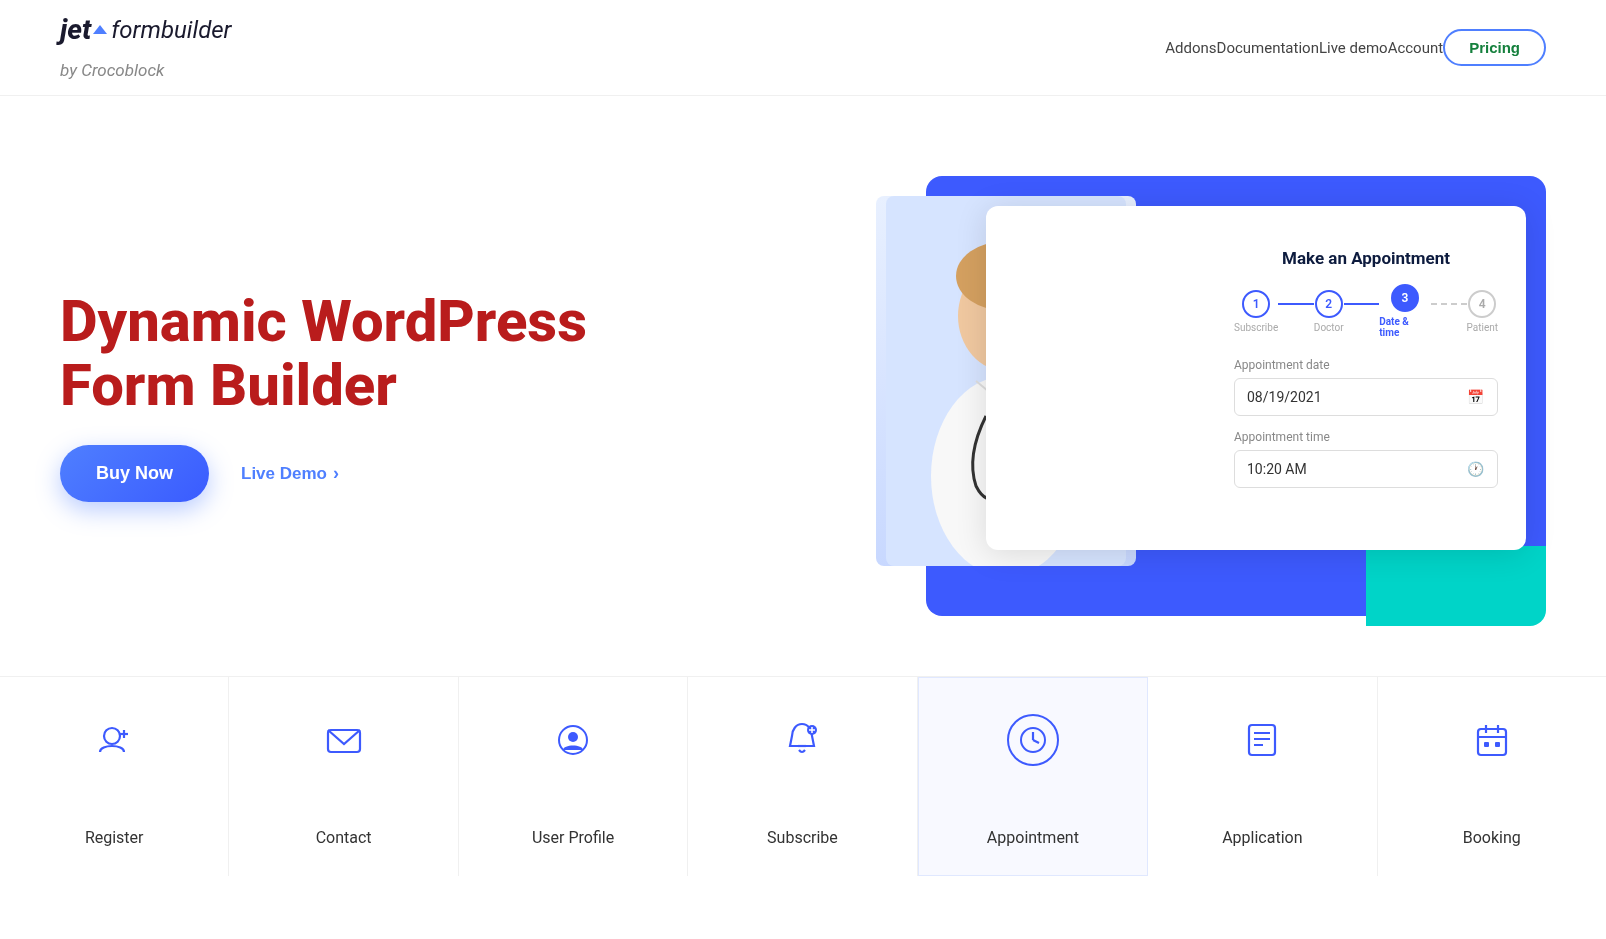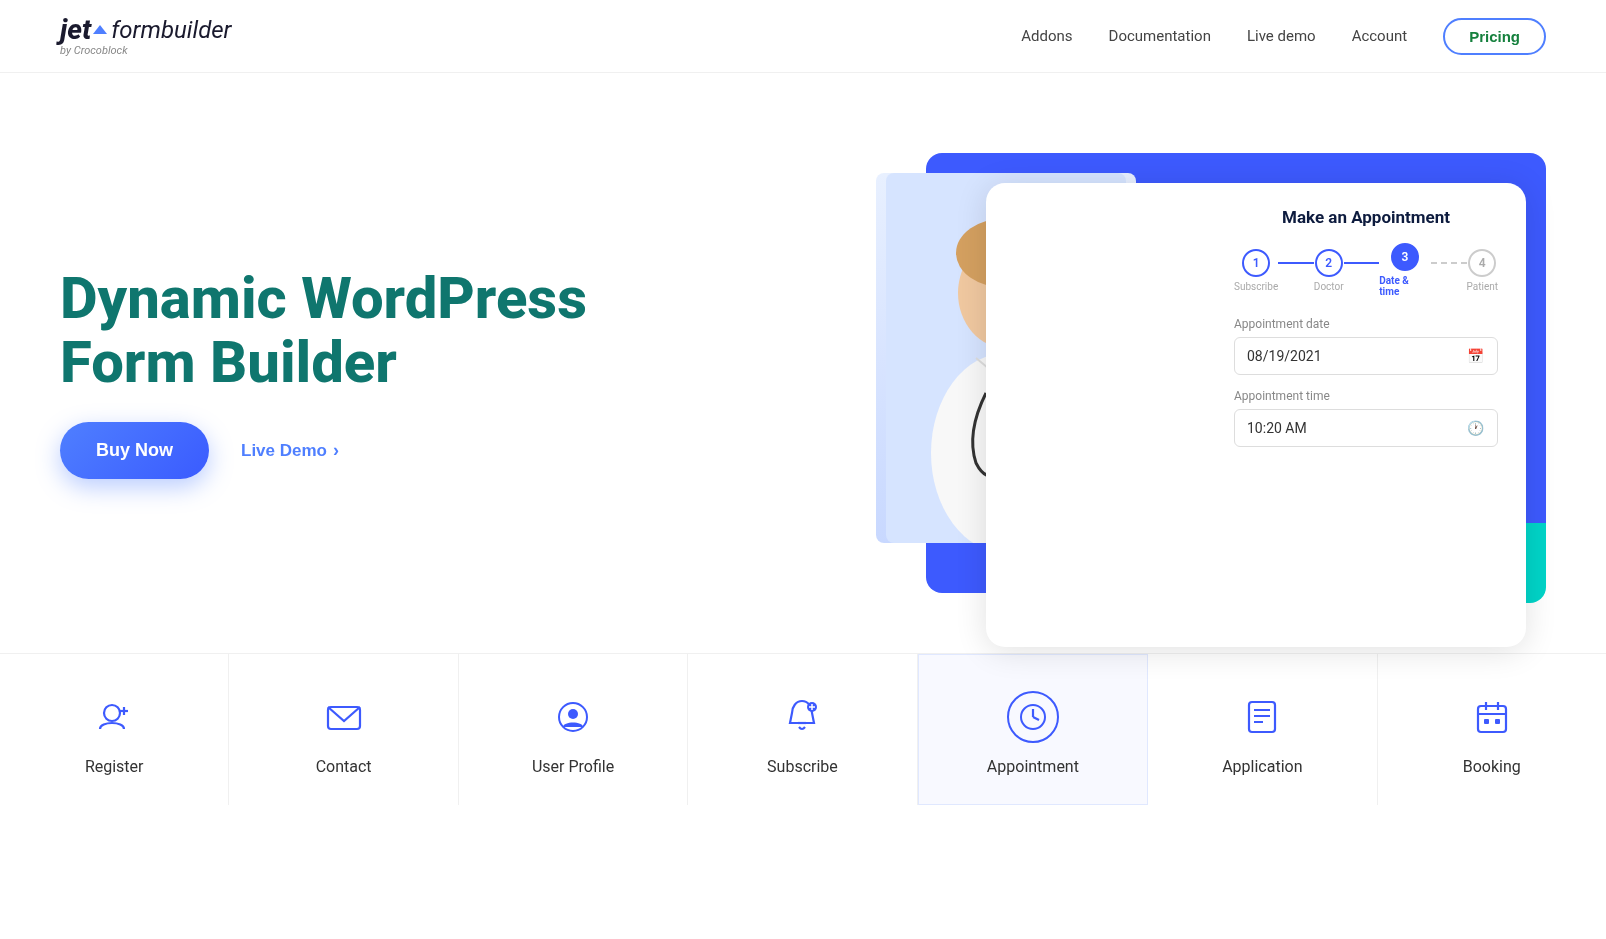--- a/index.html
+++ b/index.html
@@ -7,36 +7,36 @@
 
     
     header {
       display: flex; align-items: center; justify-content: space-between;
       padding: 16px 60px; border-bottom: 1px solid #f0f0f0;
       position: sticky; top: 0; background: #fff; z-index: 100;
     }
     .logo-wrap { display: flex; align-items: center; gap: 0; }
     .logo-text { display: flex; flex-direction: column; line-height: 1; font-style: italic; }
     .logo-jet { font-size: 28px; font-weight: 800; color: #1a1a2e; display: flex; align-items: center; }
-    .logo-bycroco { font-size: 11px; color: #888; margin-top: 1px; }
-    nav { display: flex; align-items: center; gap: 36px; }
+    .logo-bycroco { font-size: 17px; color: #888; margin-top: 18px; }
+    nav { display: flex; align-items: center; }
     nav a { text-decoration: none; color: #444; font-size: 15px; }
     .btn-pricing {
       border: 2px solid #4f7fff; color: #15803d; background: #fff;
       padding: 8px 24px; border-radius: 24px; font-size: 15px; font-weight: 600;
       cursor: pointer;
     }
 
     
     .hero {
       display: flex; align-items: center; justify-content: space-between;
       padding: 60px 60px 40px 60px; min-height: 580px;
     }
     .hero-left { max-width: 560px; }
-    .hero-title { font-size: 58px; font-weight: 800; line-height: 1.1; color: #0f766e; margin-bottom: 28px; }
+    .hero-title { font-size: 58px; font-weight: 800; line-height: 1.1; color: #b91c1c; margin-bottom: 28px; }
     .hero-actions { display: flex; align-items: center; gap: 32px; }
     .btn-buy-now {
       background: linear-gradient(135deg, #4f7fff, #3a5bff);
       color: #fff; padding: 18px 36px; border-radius: 32px;
       font-size: 18px; font-weight: 700; border: none; cursor: pointer;
       box-shadow: 0 8px 24px rgba(79,127,255,0.4);
     }
     .btn-live-demo {
       color: #4f7fff; font-size: 17px; font-weight: 600;
       text-decoration: none; display: flex; align-items: center; gap: 6px;
@@ -52,24 +52,24 @@
       background: #3d5afe; border-radius: 16px;
     }
     .teal-accent {
       position: absolute; bottom: -10px; right: 0;
       width: 180px; height: 80px;
       background: #00d4c8; border-radius: 0 0 16px 0;
       z-index: 1;
     }
     .appointment-card {
       position: absolute; top: 30px; right: 20px;
-      width: 540px; height: 464px;
-      background: #fff; border-radius: 19px;
+      width: 540px; height: 344px;
+      background: #fff; border-radius: 12px;
       box-shadow: 0 4px 32px rgba(0,0,0,0.12);
-      padding: 24px 28px; z-index: 3;
+      padding: 42px 28px; z-index: 3;
       overflow: hidden;
     }
     .doctor-img {
       position: absolute; left: -30px; top: 20px;
       width: 260px; height: 370px;
       z-index: 2;
       background: linear-gradient(to bottom, #e8f0ff, #c8d8ff);
       border-radius: 8px;
       overflow: hidden;
       display: flex; align-items: flex-end; justify-content: center;
@@ -112,21 +112,21 @@
     
     .features-strip {
       display: flex; align-items: stretch;
       border-top: 1px solid #f0f0f0;
       margin: 0 0;
     }
     .feature-item {
       flex: 1; display: flex; flex-direction: column; align-items: center;
       justify-content: center; padding: 36px 20px 28px;
       border-right: 1px solid #f0f0f0;
-      cursor: pointer; transition: background 0.2s;
+      cursor: pointer; transition: background 0.2s; gap: 48px;
     }
     .feature-item:last-child { border-right: none; }
     .feature-item.highlighted { background: #f8f9ff; border: 1px solid #e0e8ff; }
     .feature-icon {
       width: 52px; height: 52px; margin-bottom: 14px;
       display: flex; align-items: center; justify-content: center;
       font-size: 26px; color: #3d5afe;
     }
     .feature-icon.circle {
       border: 2px solid #3d5afe; border-radius: 50%;

